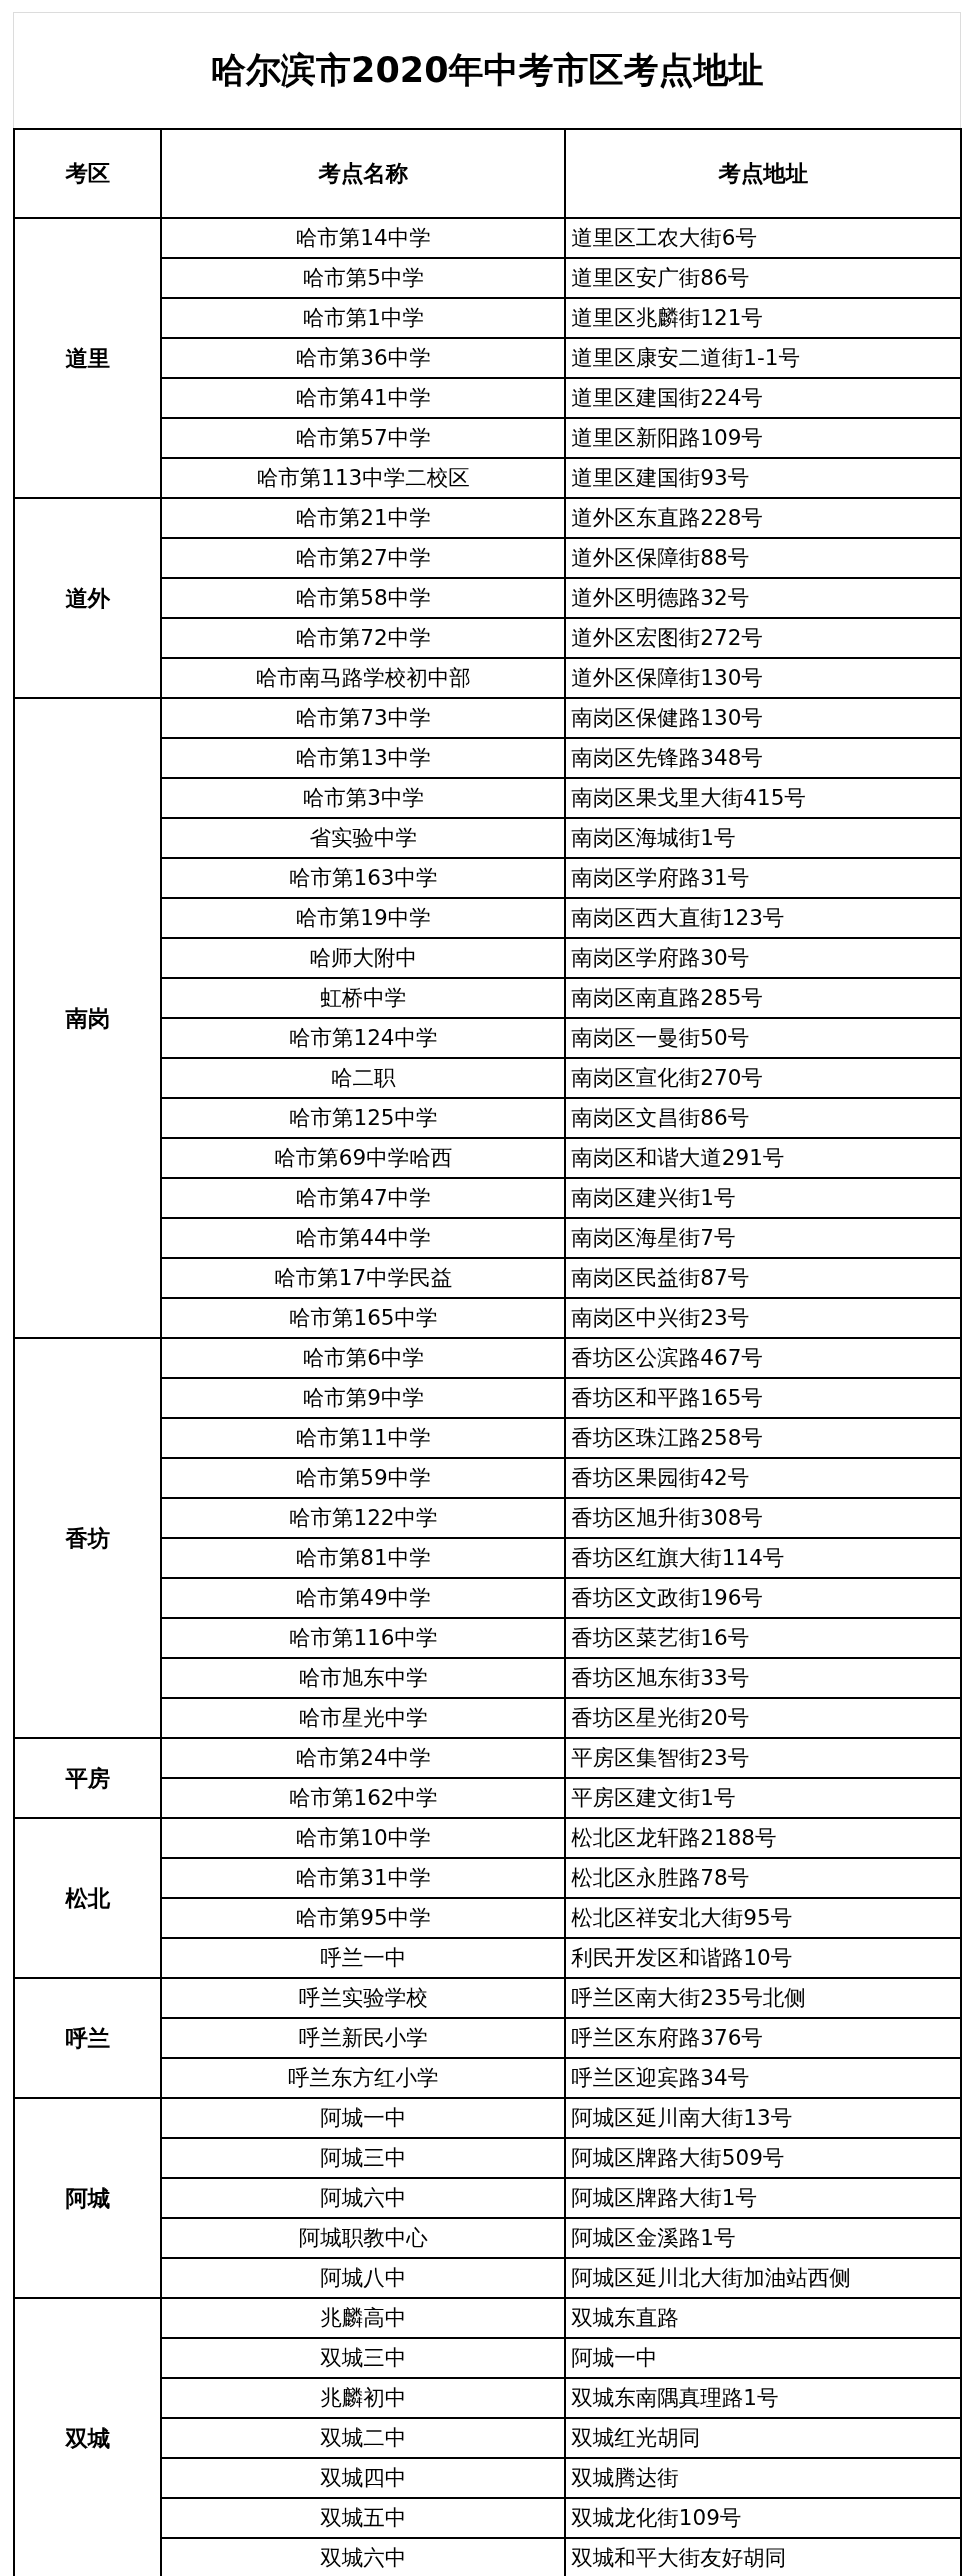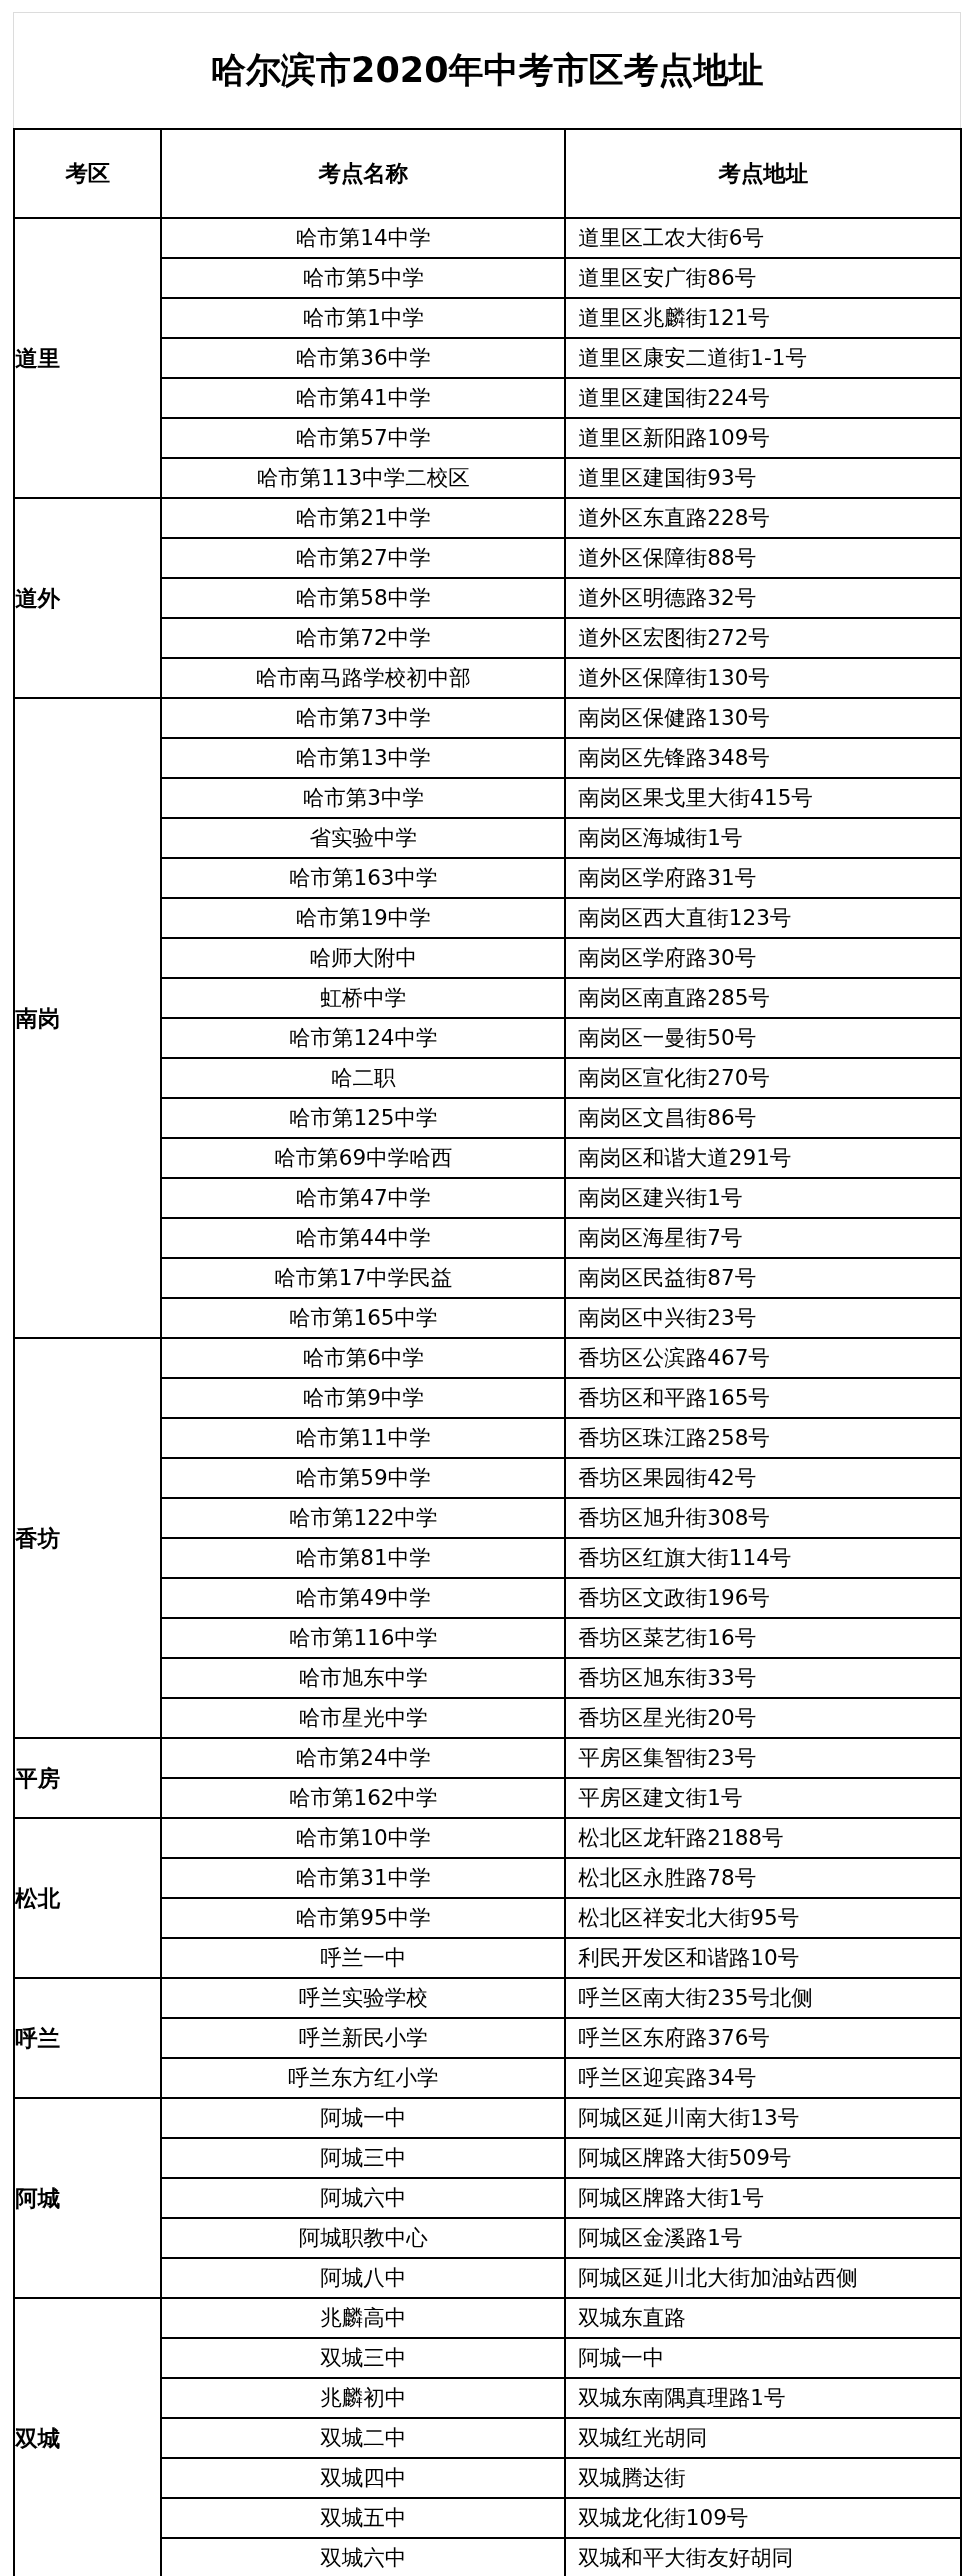--- a/index.html
+++ b/index.html
@@ -7,23 +7,23 @@
          font-family: "DejaVu Sans", "Liberation Sans", sans-serif; color: #000; }
   .sheet { position: absolute; left: 13.3px; top: 12.4px; width: 948px; }
   .title-box { height: 116px; border: 1.7px solid #dcdcdc; border-bottom: none;
                box-sizing: border-box; display: flex; align-items: center; justify-content: center; }
   .title { font-size: 35px; font-weight: bold; letter-spacing: 0px; }
   table { border-collapse: collapse; width: 948px; table-layout: fixed; }
   col.c1 { width: 147px; } col.c2 { width: 404px; } col.c3 { width: 396px; }
   th, td { border: 2.1px solid #000; padding: 0; box-sizing: border-box; }
   thead th { height: 89px; font-size: 22.4px; font-weight: bold; text-align: center; border-radius: 26px; }
   tbody td { height: 40px; font-size: 21.5px; line-height: 36px; white-space: nowrap; overflow: hidden; }
-  td.district { text-align: left; font-weight: bold; font-size: 22.4px; }
+  td.district { text-align: center; font-weight: bold; font-size: 22.4px; }
   td.name { text-align: center; margin-left: 14px; }
-  td.addr { text-align: left; padding-left: 12px; }
+  td.addr { text-align: left; padding-left: 5px; }
 </style>
 </head>
 <body>
 
 <div class="sheet">
   <div class="title-box">
     <div class="title">哈尔滨市2020年中考市区考点地址</div>
   </div>
   <table>
     <colgroup>

